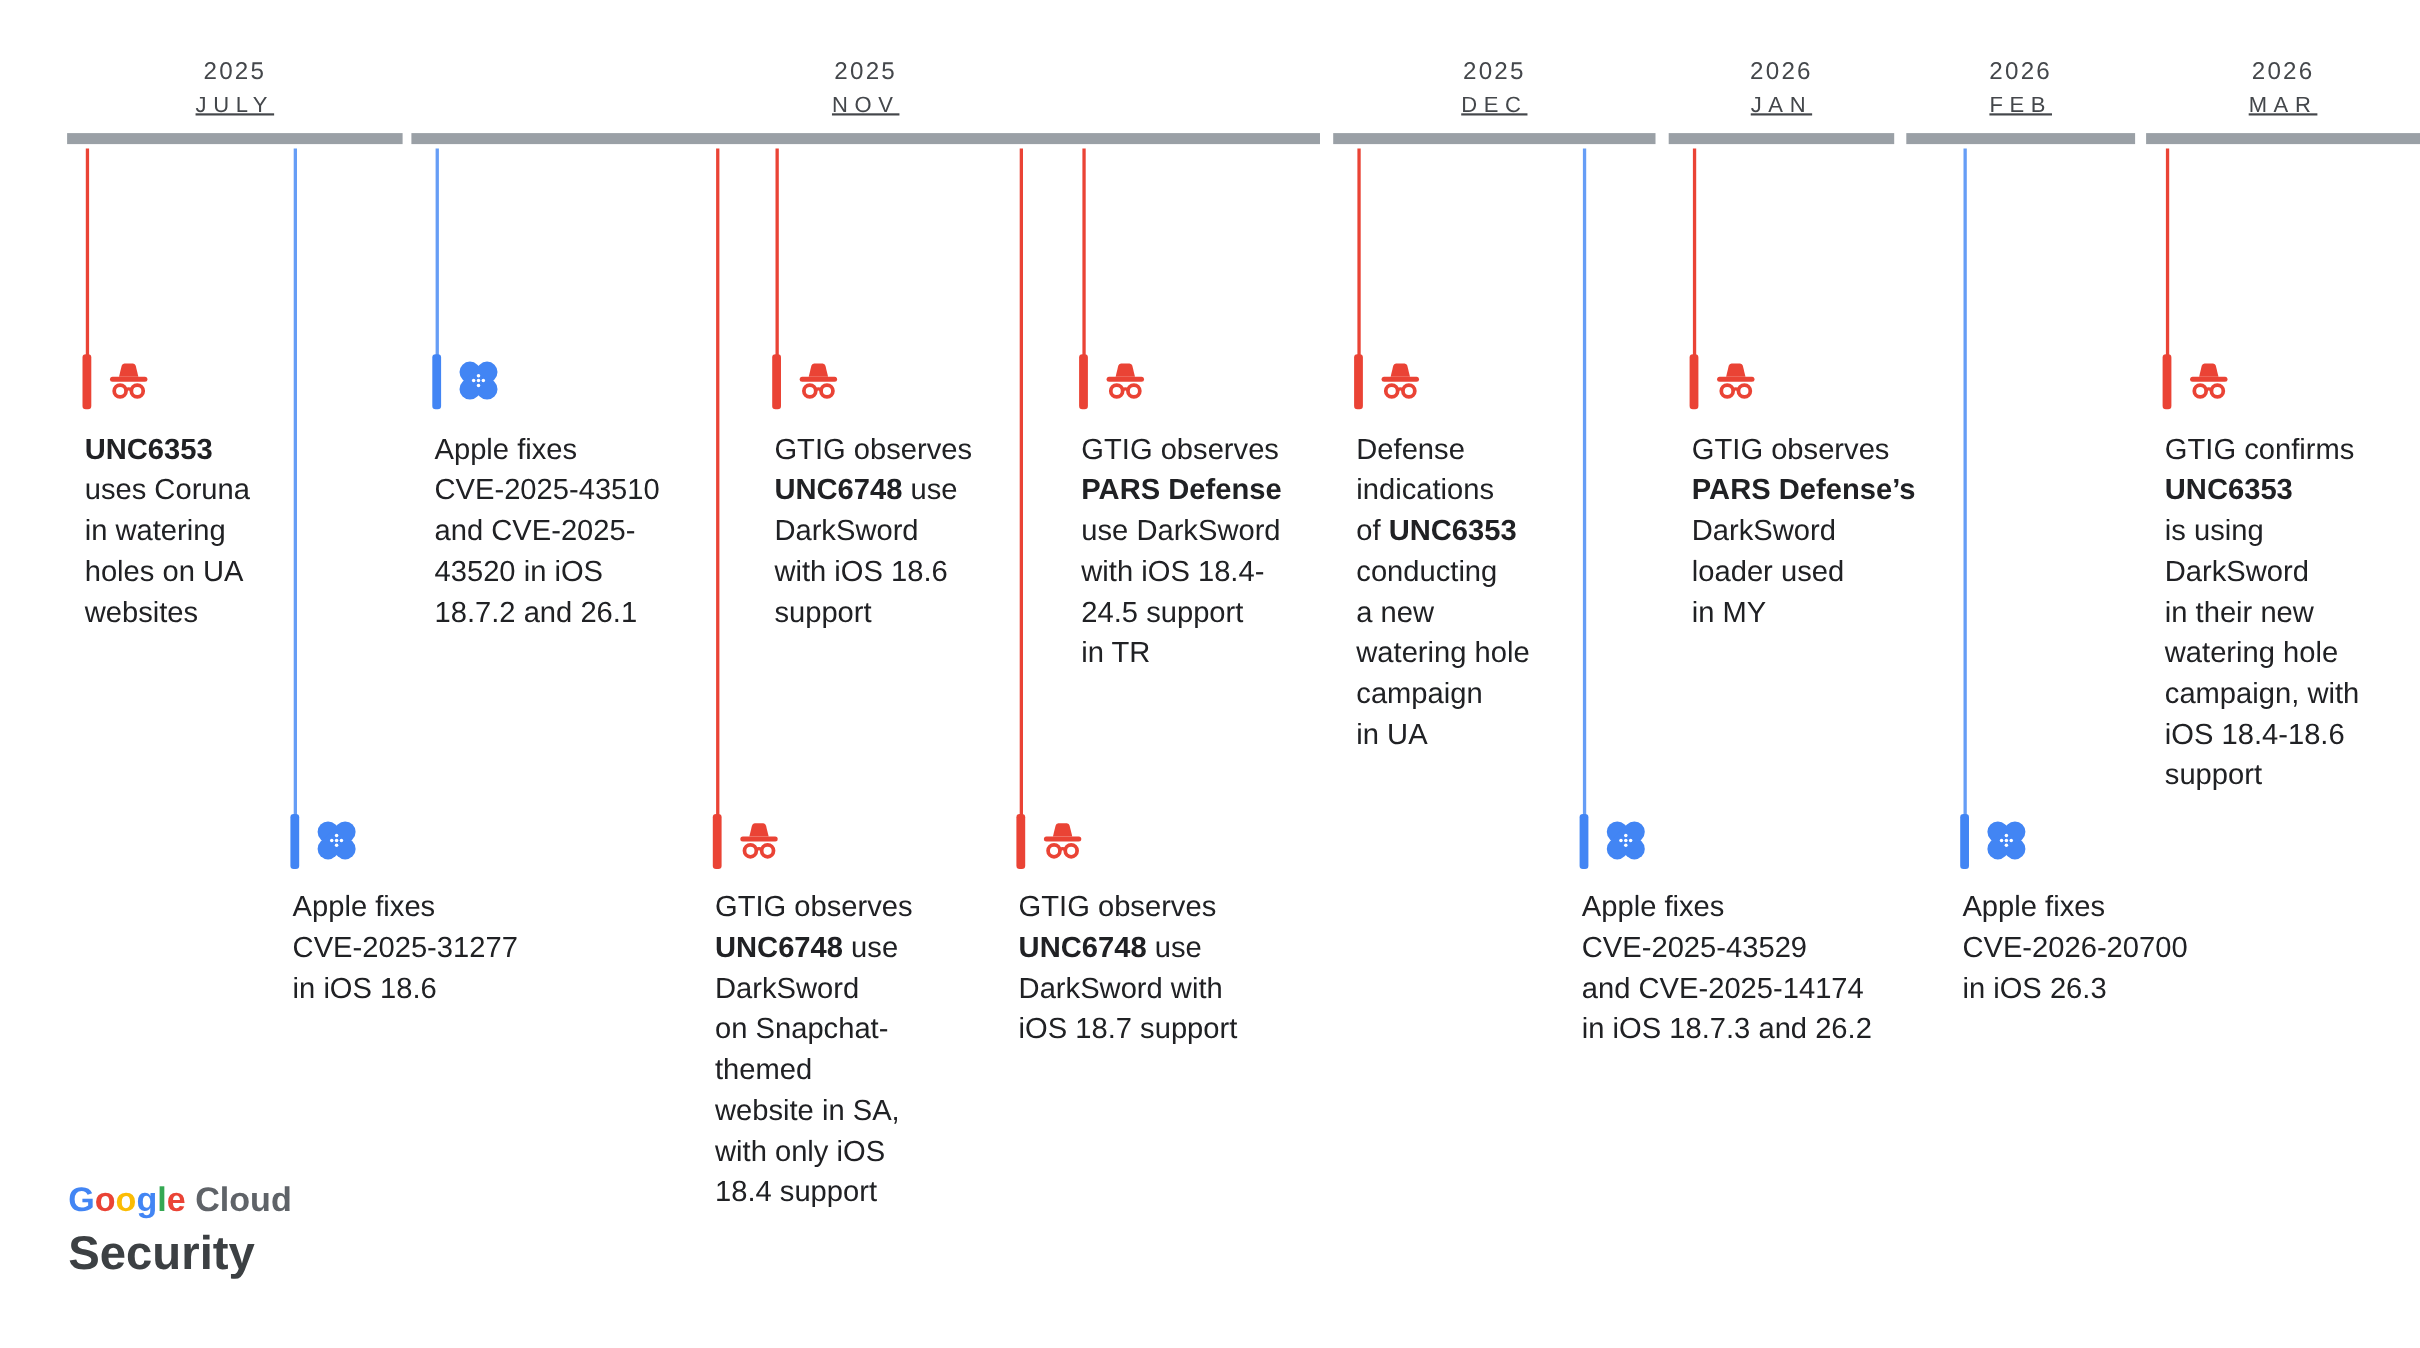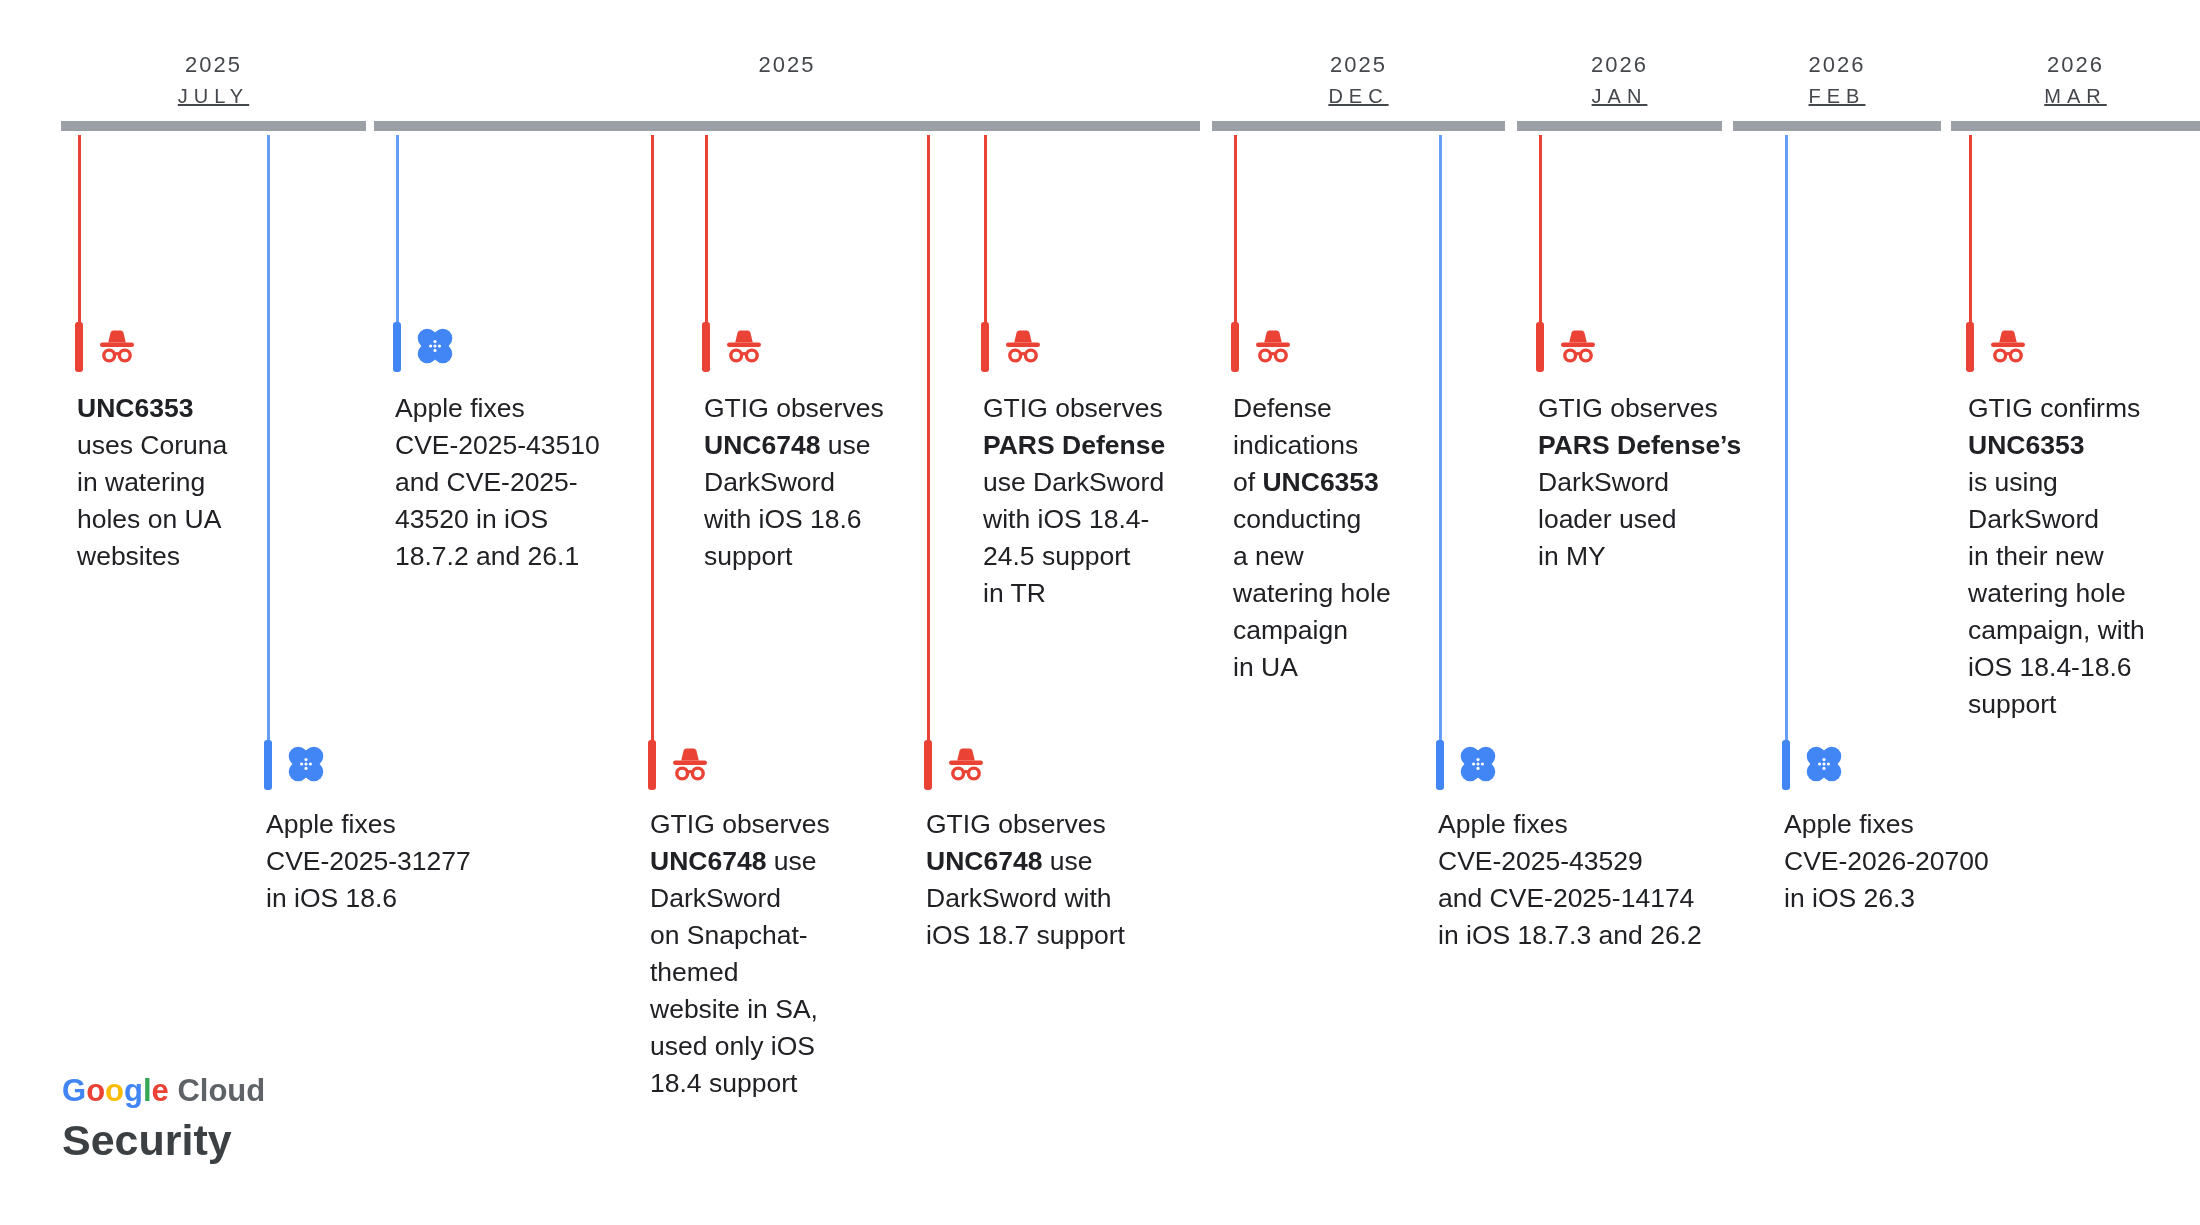--- a/index.html
+++ b/index.html
@@ -47,20 +47,21 @@
 
   <div class="section-bar" style="left: 61px; width: 305px;"></div>
   <div class="section-label" style="left: 61px; width: 305px;">
     <div class="year">2025</div>
     <div class="month">JULY</div>
   </div>
 
   <div class="section-bar" style="left: 374px; width: 826px;"></div>
   <div class="section-label" style="left: 374px; width: 826px;">
     <div class="year">2025</div>
+    <div class="month">NOV</div>
   </div>
 
   <div class="section-bar" style="left: 1212px; width: 293px;"></div>
   <div class="section-label" style="left: 1212px; width: 293px;">
     <div class="year">2025</div>
     <div class="month">DEC</div>
   </div>
 
   <div class="section-bar" style="left: 1517px; width: 205px;"></div>
   <div class="section-label" style="left: 1517px; width: 205px;">
@@ -162,21 +163,21 @@
     <path d="M21.8 32.3 Q24 30.6 26.2 32.3" fill="none" stroke="currentColor" stroke-width="2.8" stroke-linecap="round"></path>
   </svg>
 </div>
   <div class="event-text" style="left: 650px; top: 806px;">
       <div><span>GTIG observes</span></div>
       <div><span class="seg-b">UNC6748</span><span> use</span></div>
       <div><span>DarkSword</span></div>
       <div><span>on Snapchat-</span></div>
       <div><span>themed</span></div>
       <div><span>website in SA,</span></div>
-      <div><span>used only iOS</span></div>
+      <div><span>with only iOS</span></div>
       <div><span>18.4 support</span></div>
     </div>
 
   <div class="event-line threat" style="left: 705px; height: 188px;"></div>
   <div class="event-tick threat" style="left: 702px; top: 322px;"></div>
   <div class="event-icon threat" style="left: 720px; top: 322px;">
   <svg viewBox="0 0 48 48" xmlns="http://www.w3.org/2000/svg">
     <path fill="currentColor" d="M15.2 20.5 L17.6 10.6 Q18.1 8.6 20.1 8.4 L27.9 8.4 Q29.9 8.6 30.4 10.6 L32.8 20.5 Z"></path>
     <rect fill="currentColor" x="7" y="20.5" width="34" height="4.6" rx="2.3"></rect>
     <circle cx="16.2" cy="33.5" r="5.4" fill="none" stroke="currentColor" stroke-width="3.4"></circle>

